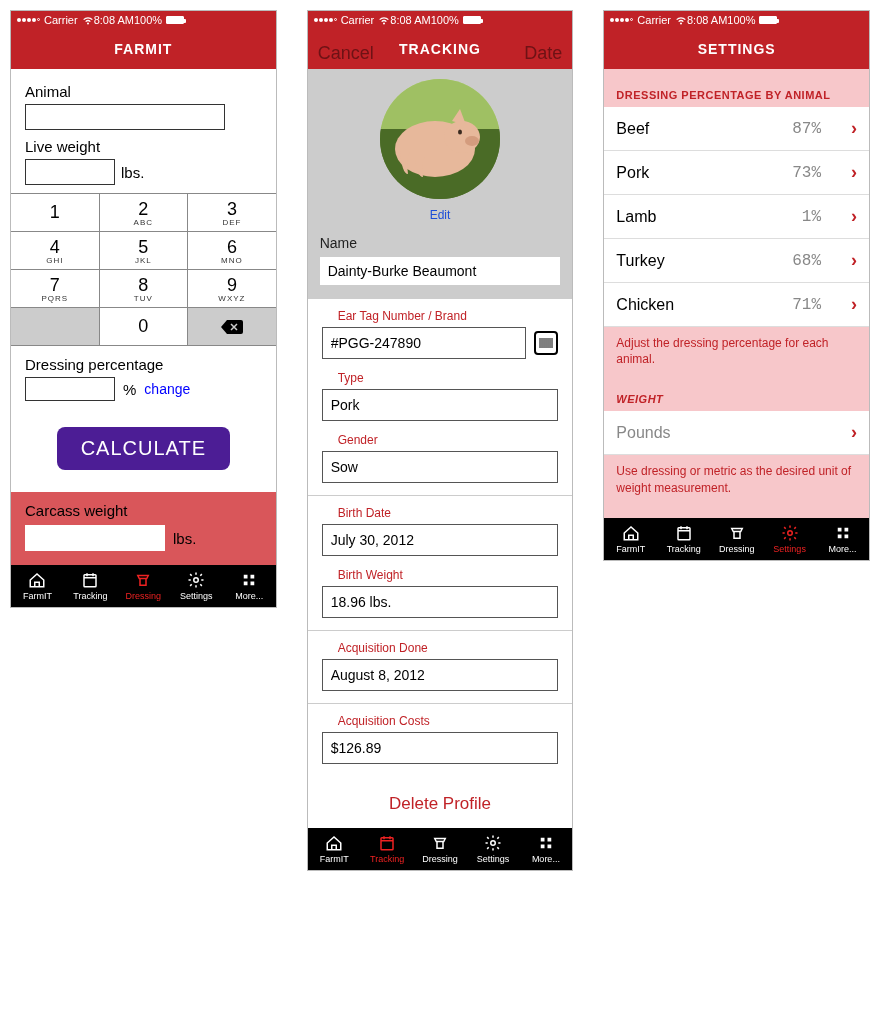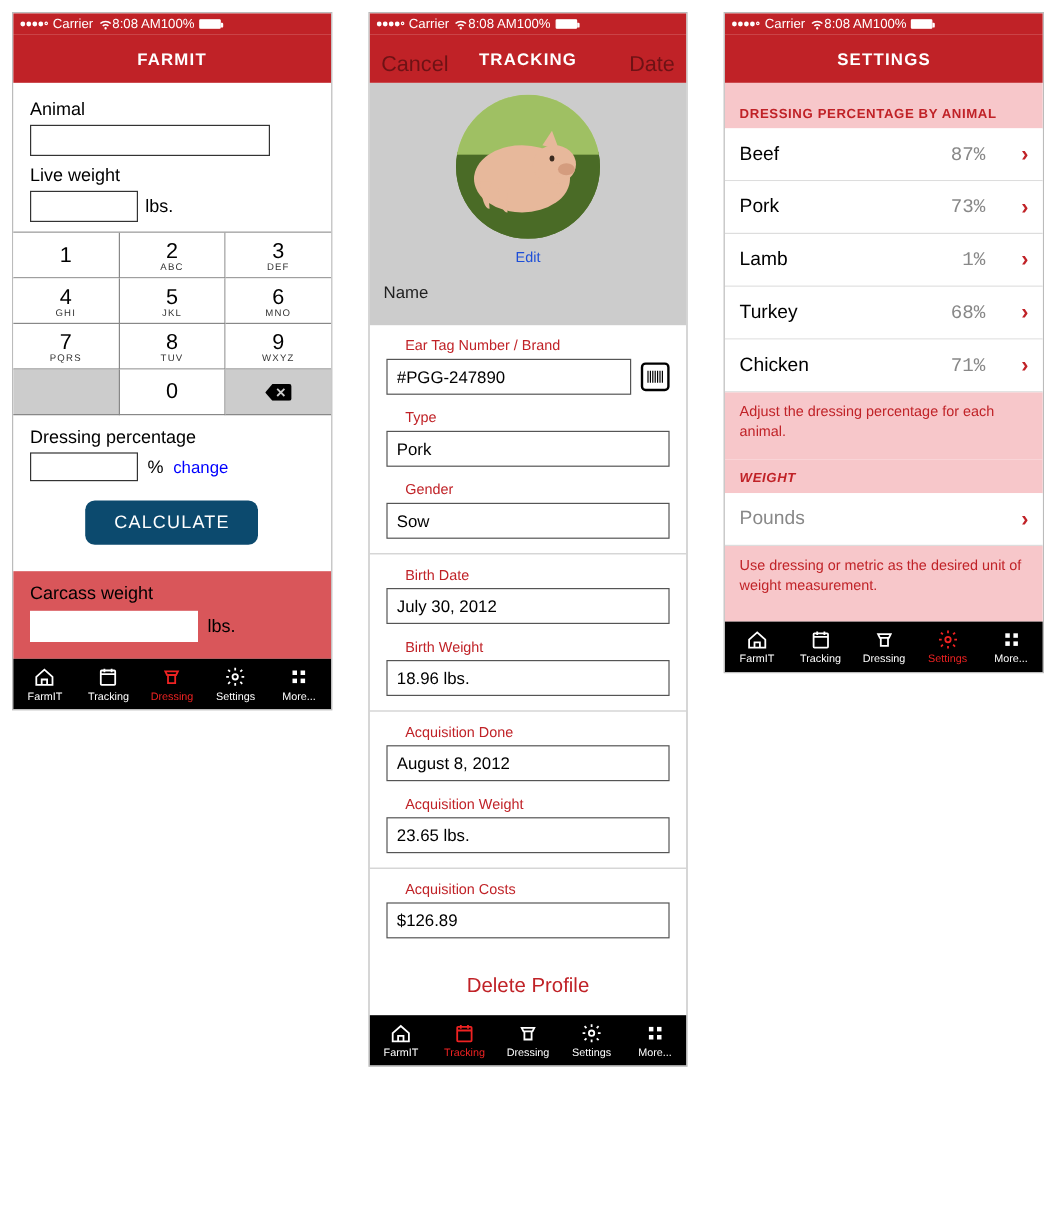--- a/index.html
+++ b/index.html
@@ -102,23 +102,23 @@
   }
   .keypad .key:last-child { border-right:none; }
   .keypad .key span.sub { font-size:8px;letter-spacing:1px;color:#333;margin-top:-2px; }
   .keypad .row.last .key.blank { background:#ccc; }
   .keypad .row.last .key.bksp { background:#ccc; }
   .dress { padding:10px 14px 12px; font-size:15px; }
   .dress .line { display:flex;align-items:center;gap:8px;margin-top:4px; }
   .dress input { width:90px;height:24px;border:1px solid #333;padding:0 4px; }
   .dress a { color:#00f;font-size:14px;text-decoration:none; }
   .calcbtn {
-    background:#0c4a6e;color:#fff;border:none;border-radius:8px;
-    padding:10px 24px;font-size:15px;letter-spacing:1px;
-    display:block;margin:16px auto 10px;
+    background:#4c1d95;color:#fff;border:none;border-radius:8px;
+    padding:10px 24px;font-size:20px;letter-spacing:1px;
+    display:block;margin:26px auto 10px;
   }
   .carcass { background:#d9565a;padding:10px 14px 14px;font-size:15px; }
   .carcass .line { display:flex;align-items:center;gap:8px;margin-top:6px; }
   .carcass input { width:140px;height:26px;border:none;background:#fff;padding:0 4px; }
 
   
   .s2 { }
   .s2 .header {
     background:#ccc;
     padding:10px 0 12px;
@@ -132,21 +132,21 @@
   .s2 .pigpic svg { position:absolute;inset:0; }
   .s2 .edit { color:#1d4ed8;font-size:12px; }
   .s2 .namesec { background:#ccc;padding:0 12px 14px; }
   .s2 .namesec label { font-size:14px;color:#222;display:block;margin-bottom:6px; }
   .s2 .namesec input { width:100%;height:28px;border:none;background:#fff;padding:0 8px;font-size:14px; }
   .s2 .fields { padding:10px 14px 8px; }
   .s2 .field { margin-bottom:12px; }
   .s2 .field label { display:block;font-size:12px;color:#c02227;margin-bottom:4px;margin-left:16px; }
   .s2 .field .row { display:flex;gap:8px;align-items:center; }
   .s2 .field input {
-    flex:1;height:30px;border:1px solid #555;padding:0 8px;font-size:14px;
+    flex:1;height:30px;border:1px solid #555;padding:15px 8px;font-size:14px;
   }
   .s2 .barcode {
     width:24px;height:24px;border:2px solid #000;border-radius:4px;
     display:flex;align-items:center;justify-content:center;flex:0 0 24px;
   }
   .s2 .barcode svg { width:14px;height:12px; }
   .s2 hr { border:none;border-top:1px solid #ccc;margin:4px -14px 10px; }
   .s2 .delete { color:#c02227;font-size:17px;text-align:center;padding:10px 0 14px; }
 
   
@@ -360,20 +360,21 @@
         <path d="M72 42 L80 30 L86 46 Z" fill="#e7b89b"></path>
         <ellipse cx="80" cy="53" rx="2" ry="2.5" fill="#3a2a1f"></ellipse>
         <path d="M20 72 Q22 95 28 95 Q26 80 30 72" fill="#e7b89b"></path>
         <path d="M35 78 Q37 98 43 98 Q41 84 45 78" fill="#e7b89b"></path>
       </svg>
     </div>
     <span class="edit">Edit</span>
   </div>
   <div class="namesec">
     <label>Name</label>
+    <input type="text" value="Dainty-Burke Beaumont" style="">
   </div>
 
   <div class="fields">
     <div class="field">
       <label>Ear Tag Number / Brand</label>
       <div class="row">
         <input type="text" value="#PGG-247890" style="">
         <div class="barcode">
           <svg viewBox="0 0 14 12">
               <path d="M1 1v10M3 1v10M5 1v10M7 1v10M9 1v10M11 1v10M13 1v10" stroke="#000" stroke-width="1"></path>
@@ -406,26 +407,20 @@
           <input type="text" value="18.96 lbs." style="">
         </div>
     </div>
     <hr>
     <div class="field">
       <label>Acquisition Done</label>
       <div class="row">
           <input type="text" value="August 8, 2012" style="">
         </div>
     </div>
-    <div class="field">
-      <label>Acquisition Weight</label>
-      <div class="row">
-          <input type="text" value="23.65 lbs." style="">
-        </div>
-    </div>
     <hr>
     <div class="field">
       <label>Acquisition Costs</label>
       <div class="row">
           <input type="text" value="$126.89" style="">
         </div>
     </div>
   </div>
   <div class="delete">Delete Profile</div>
 

